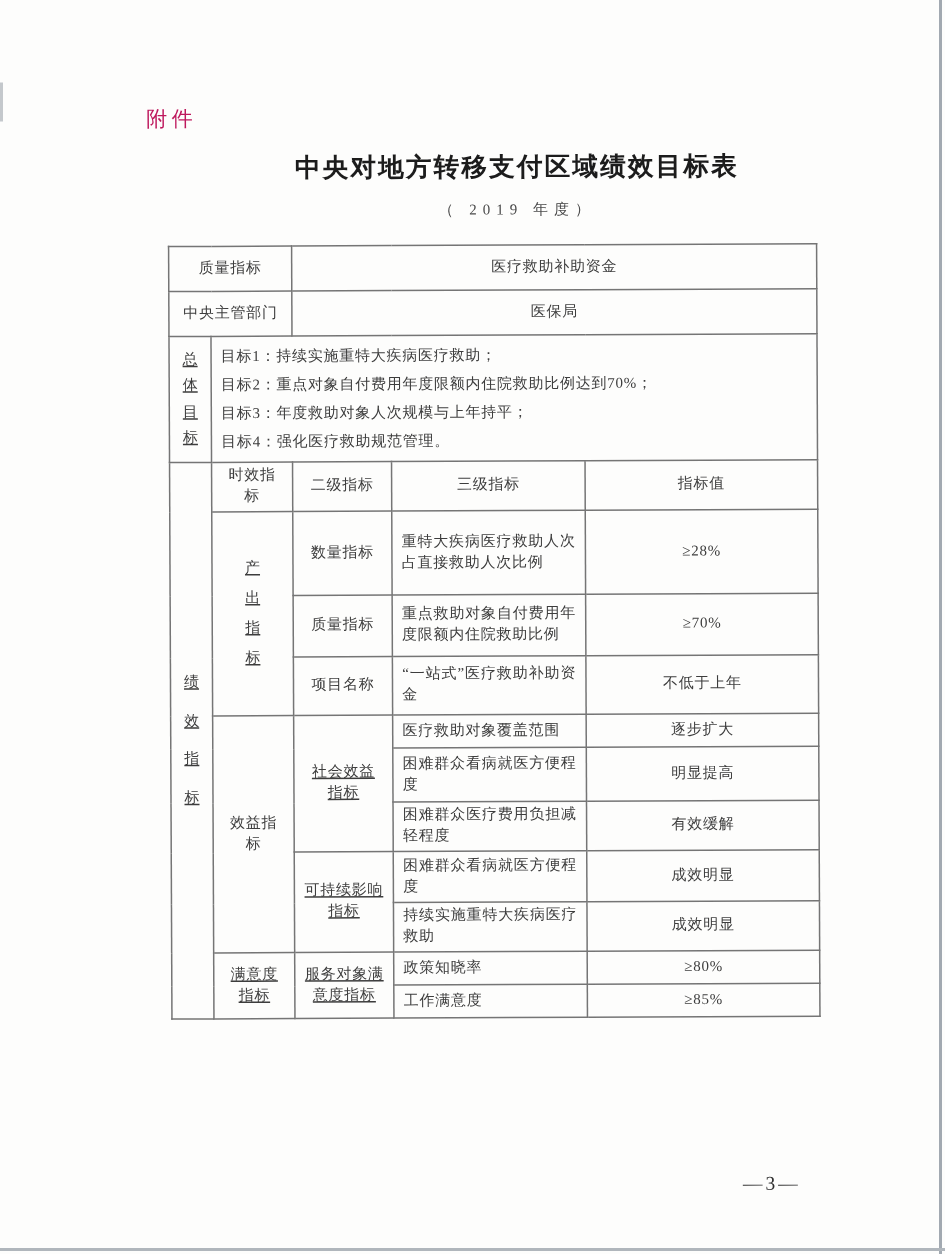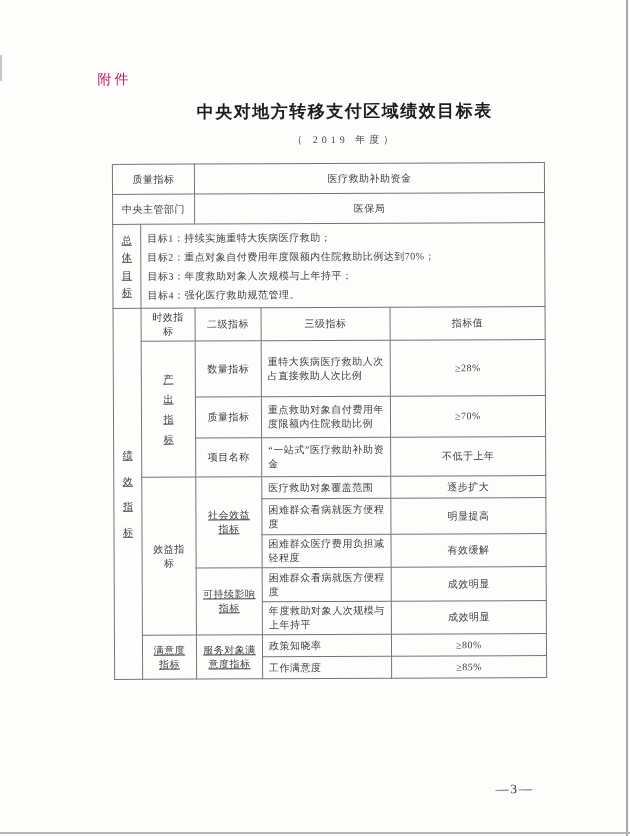--- a/index.html
+++ b/index.html
@@ -186,21 +186,21 @@
           <div class="l2">
             <span>可持续影响</span>
             <span>指标</span>
           </div>
         </td>
         <td class="l3cell">困难群众看病就医方便程度</td>
         <td class="c">成效明显</td>
       </tr>
 
       <tr class="row-medsys">
-        <td class="l3cell">年度救助对象人次规模与上年持平</td>
+        <td class="l3cell">持续实施重特大疾病医疗救助</td>
         <td class="c">成效明显</td>
       </tr>
 
       <tr class="row-know">
         <td rowspan="2">
           <div class="l2">
             <span>满意度</span>
             <span>指标</span>
           </div>
         </td>

